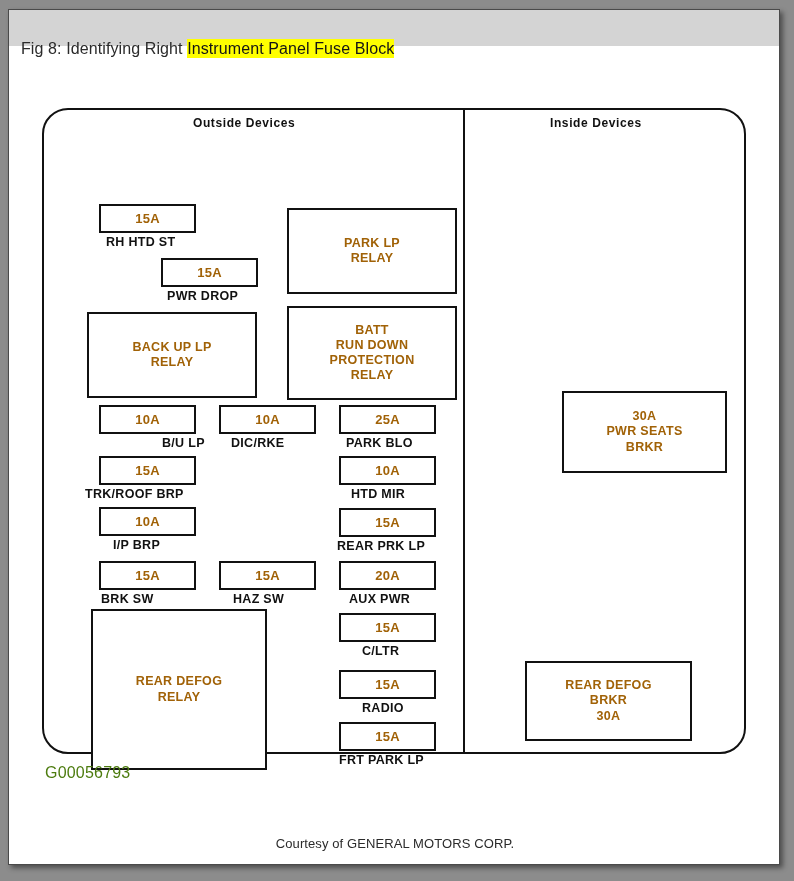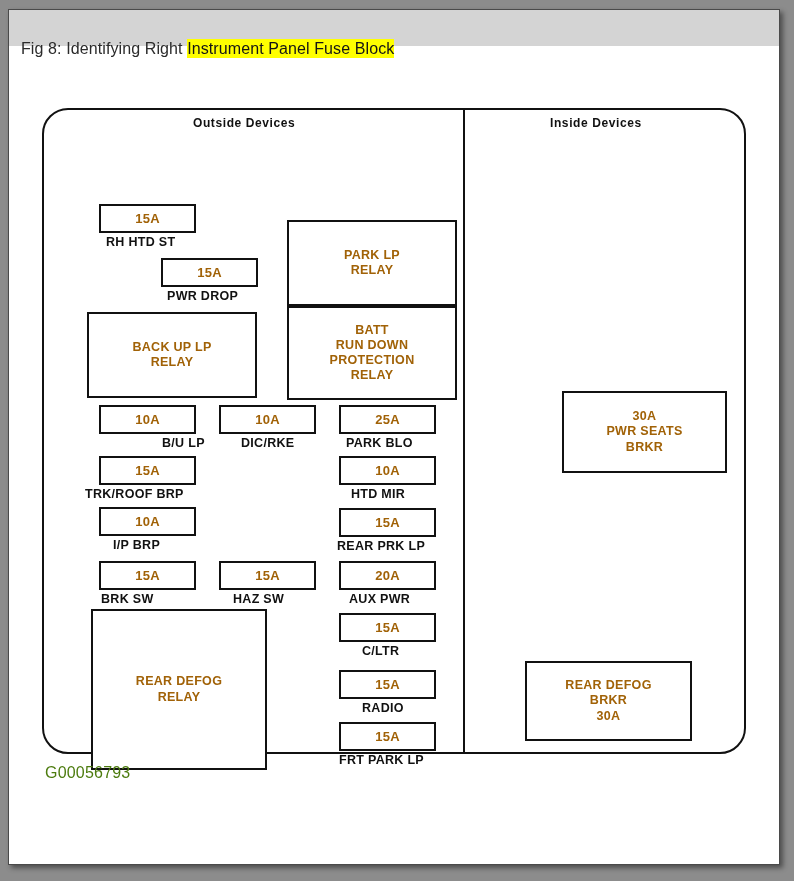--- a/index.html
+++ b/index.html
@@ -165,21 +165,21 @@
 
     <div class="diagram">
 
       <div class="panel-outline"></div>
       <div class="panel-divider"></div>
 
       <div class="section-title" id="title-outside">Outside  Devices</div>
       <div class="section-title" id="title-inside">Inside  Devices</div>
 
       <div id="shapes">
-          <div class="box" style="left: 278px; top: 162px; width: 170px; height: 86px; margin-top: 12px;">
+          <div class="box" style="left: 278px; top: 162px; width: 170px; height: 86px;">
             <span class="ln">PARK LP</span>
             <span class="ln">RELAY</span>
           </div>
           <div class="box" style="left: 278px; top: 260px; width: 170px; height: 94px;">
             <span class="ln">BATT</span>
             <span class="ln">RUN DOWN</span>
             <span class="ln">PROTECTION</span>
             <span class="ln">RELAY</span>
           </div>
           <div class="box" style="left: 78px; top: 266px; width: 170px; height: 86px;">
@@ -210,21 +210,21 @@
             <span class="ln">10A</span>
           </div>
           <div class="box-caption" style="left: 104px; top: 492px;">I/P BRP</div>
           <div class="box fuse" style="left: 90px; top: 515px; width: 97px; height: 29px;">
             <span class="ln">15A</span>
           </div>
           <div class="box-caption" style="left: 92px; top: 546px;">BRK SW</div>
           <div class="box fuse" style="left: 210px; top: 359px; width: 97px; height: 29px;">
             <span class="ln">10A</span>
           </div>
-          <div class="box-caption" style="left: 232px; top: 390px; text-align: right;">DIC/RKE</div>
+          <div class="box-caption" style="left: 222px; top: 390px; text-align: right;">DIC/RKE</div>
           <div class="box fuse" style="left: 210px; top: 515px; width: 97px; height: 29px;">
             <span class="ln">15A</span>
           </div>
           <div class="box-caption" style="left: 224px; top: 546px;">HAZ SW</div>
           <div class="box fuse" style="left: 330px; top: 359px; width: 97px; height: 29px;">
             <span class="ln">25A</span>
           </div>
           <div class="box-caption" style="left: 337px; top: 390px;">PARK BLO</div>
           <div class="box fuse" style="left: 330px; top: 410px; width: 97px; height: 29px;">
             <span class="ln">10A</span>
@@ -257,16 +257,17 @@
           </div>
           <div class="box" style="left: 516px; top: 615px; width: 167px; height: 80px;">
             <span class="ln">REAR DEFOG</span>
             <span class="ln">BRKR</span>
             <span class="ln">30A</span>
           </div>
         </div>
 
       <div class="fig-id">G00056793</div>
 
+      <div class="courtesy">Courtesy of GENERAL MOTORS CORP.</div>
     </div>
 
   </div>
 </div>
 
 </body></html>

